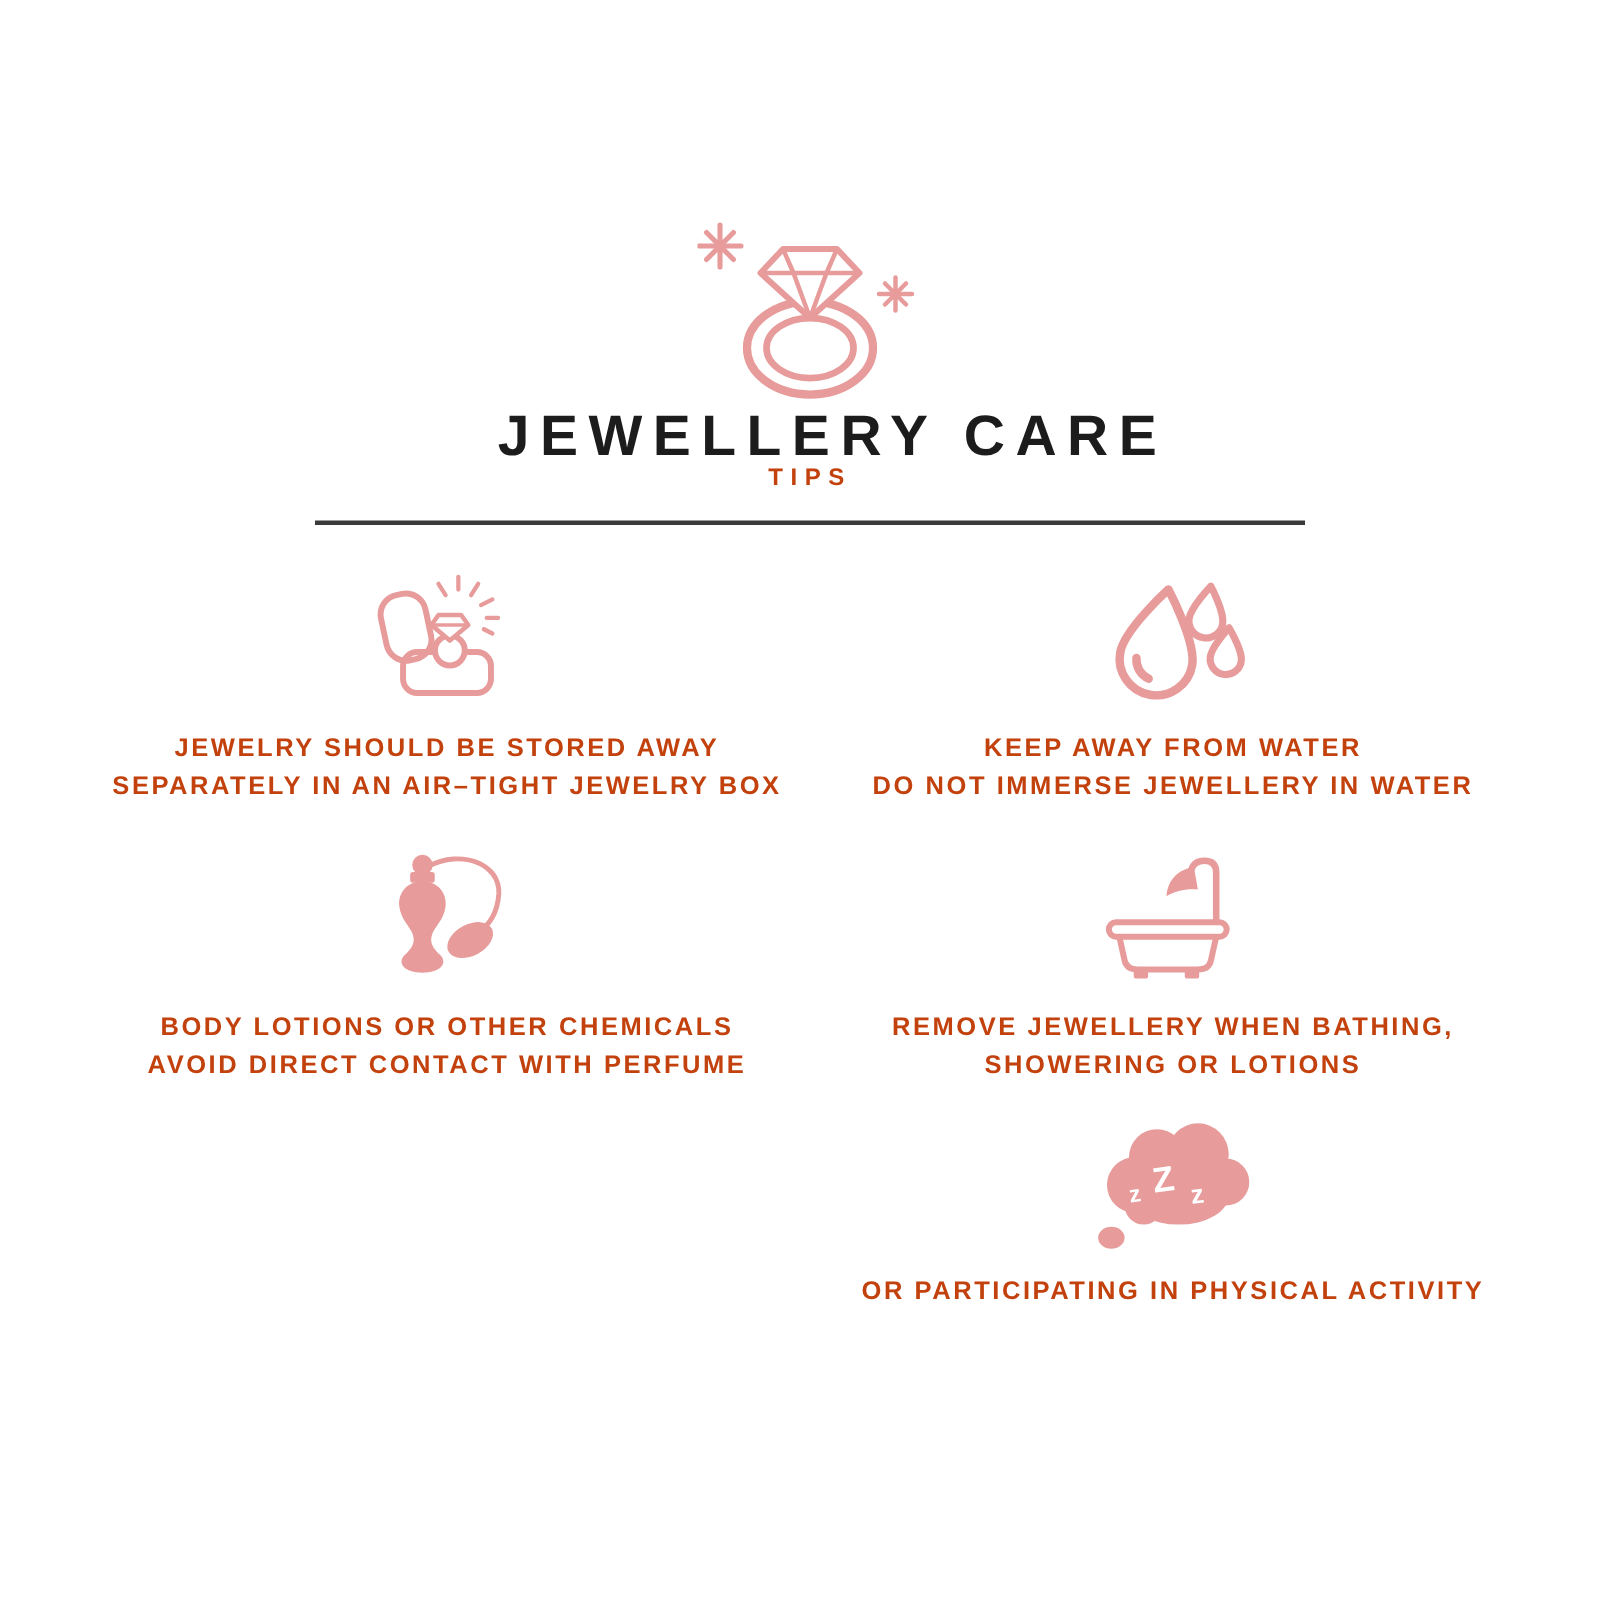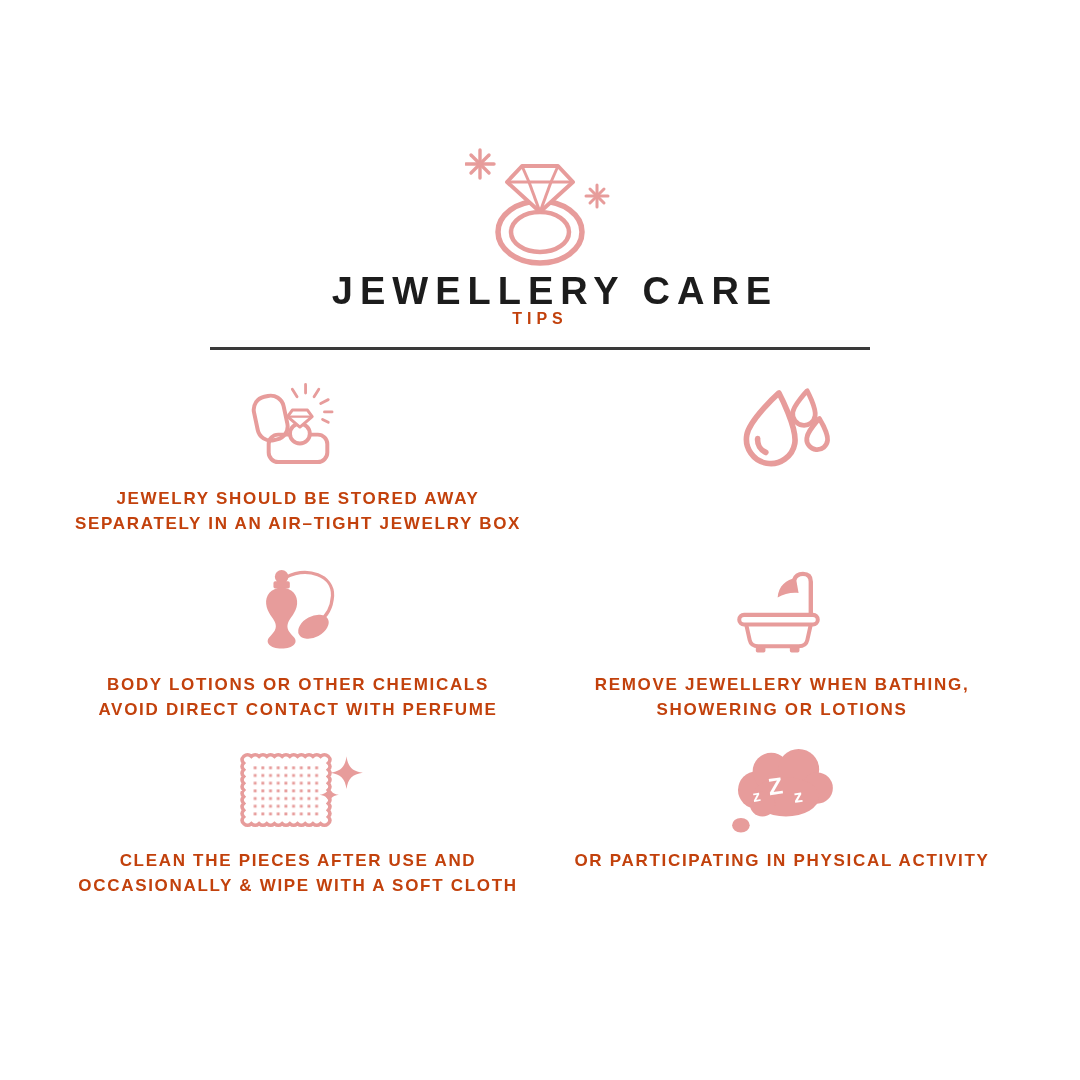--- a/index.html
+++ b/index.html
@@ -87,20 +87,24 @@
     <div class="icon-box">
       <svg width="100" height="96" viewBox="0 0 115 110">
         <g transform="rotate(10 46 60)">
           <path d="M46,14 C46,14 18,50 18,68 A28,28 0 1 0 74,68 C74,50 46,14 46,14 Z" fill="none" stroke="#E79C9B" stroke-width="6.5" stroke-linejoin="round"></path>
           <path d="M31,70 A16,16 0 0 0 43,84" fill="none" stroke="#E79C9B" stroke-width="6.5" stroke-linecap="round"></path>
         </g>
         <path d="M84,12 C84,12 71,30 71,39 A13,13 0 1 0 97,39 C97,30 84,12 84,12 Z" fill="none" stroke="#E79C9B" stroke-width="5.5" stroke-linejoin="round" transform="rotate(8 84 30)"></path>
         <path d="M99,44 C99,44 87,60 87,68 A12,12 0 1 0 111,68 C111,60 99,44 99,44 Z" fill="none" stroke="#E79C9B" stroke-width="5.5" stroke-linejoin="round" transform="rotate(6 99 58)"></path>
       </svg>
     </div>
+    <div class="tip-text">
+      <div>KEEP AWAY FROM WATER</div>
+      <div>DO NOT IMMERSE JEWELLERY IN WATER</div>
+    </div>
   </div>
 
   <div class="tip tip-2">
     <div class="icon-box">
       <svg width="100" height="96" viewBox="0 0 110 100">
         <path d="M41,10 C66,-3 94,8 93,30 C92,44 86,53 78,58" fill="none" stroke="#E79C9B" stroke-width="3.6"></path>
         <ellipse cx="72" cy="64" rx="18" ry="11.5" fill="#E79C9B" transform="rotate(-28 72 64)"></ellipse>
         <circle cx="37" cy="9" r="7.5" fill="#E79C9B"></circle>
         <rect x="28" y="14" width="18" height="8" rx="2" fill="#E79C9B"></rect>
         <path d="M37,21 C49,21 55,30 54,39 C53,49 46,54 44,60 C42,66 45,70 50,75 C56,81 50,88 37,88 C24,88 18,81 24,75 C29,70 32,66 30,60 C28,54 21,49 20,39 C19,30 25,21 37,21 Z" fill="#E79C9B"></path>
@@ -122,43 +126,20 @@
         <path d="M25,92 h11 v5 q0,2 -2,2 h-7 q-2,0 -2,-2 Z" fill="#E79C9B"></path>
         <path d="M64,92 h11 v5 q0,2 -2,2 h-7 q-2,0 -2,-2 Z" fill="#E79C9B"></path>
       </svg>
     </div>
     <div class="tip-text">
       <div>REMOVE JEWELLERY WHEN BATHING,</div>
       <div>SHOWERING OR LOTIONS</div>
     </div>
   </div>
 
-  <div class="tip tip-4">
-    <div class="icon-box">
-      <svg width="140" height="98" viewBox="0 0 145 102">
-        <defs>
-          <pattern id="dotp" width="8" height="8" patternUnits="userSpaceOnUse">
-            <rect x="2.4" y="2.4" width="3" height="3" fill="#E79C9B"></rect>
-          </pattern>
-        </defs>
-        <path d="M16,16
-          q4,-3.5 8,0 q4,-3.5 8,0 q4,-3.5 8,0 q4,-3.5 8,0 q4,-3.5 8,0 q4,-3.5 8,0 q4,-3.5 8,0 q4,-3.5 8,0 q4,-3.5 8,0 q4,-3.5 8,0 q4,-3.5 8,0
-          q3.5,3.5 0,7 q3.5,3.5 0,7 q3.5,3.5 0,7 q3.5,3.5 0,7 q3.5,3.5 0,7 q3.5,3.5 0,7 q3.5,3.5 0,7 q3.5,3.5 0,7 q3.5,3.5 0,7 q3.5,3.5 0,7
-          q-4,3.5 -8,0 q-4,3.5 -8,0 q-4,3.5 -8,0 q-4,3.5 -8,0 q-4,3.5 -8,0 q-4,3.5 -8,0 q-4,3.5 -8,0 q-4,3.5 -8,0 q-4,3.5 -8,0 q-4,3.5 -8,0 q-4,3.5 -8,0
-          q-3.5,-3.5 0,-7 q-3.5,-3.5 0,-7 q-3.5,-3.5 0,-7 q-3.5,-3.5 0,-7 q-3.5,-3.5 0,-7 q-3.5,-3.5 0,-7 q-3.5,-3.5 0,-7 q-3.5,-3.5 0,-7 q-3.5,-3.5 0,-7 q-3.5,-3.5 0,-7 Z" fill="none" stroke="#E79C9B" stroke-width="3.6"></path>
-        <rect x="23" y="23" width="74" height="56" fill="url(#dotp)"></rect>
-        <path d="M123,16 C124.5,27 129,31.5 140,33 C129,34.5 124.5,39 123,50 C121.5,39 117,34.5 106,33 C117,31.5 121.5,27 123,16 Z" fill="#E79C9B"></path>
-        <path d="M105,46 C105.9,52.5 108.5,55.1 115,56 C108.5,56.9 105.9,59.5 105,66 C104.1,59.5 101.5,56.9 95,56 C101.5,55.1 104.1,52.5 105,46 Z" fill="#E79C9B"></path>
-      </svg>
-    </div>
-    <div class="tip-text">
-      <div>CLEAN THE PIECES AFTER USE AND</div>
-      <div>OCCASIONALLY &amp; WIPE WITH A SOFT CLOTH</div>
-    </div>
-  </div>
 
   <div class="tip tip-5">
     <div class="icon-box">
       <svg width="118" height="90" viewBox="0 0 120 92">
         <g fill="#E79C9B">
           <circle cx="34" cy="46" r="19"></circle>
           <circle cx="49" cy="27" r="19"></circle>
           <circle cx="77" cy="25" r="21"></circle>
           <circle cx="96" cy="44" r="16"></circle>
           <ellipse cx="64" cy="53" rx="34" ry="20"></ellipse>

